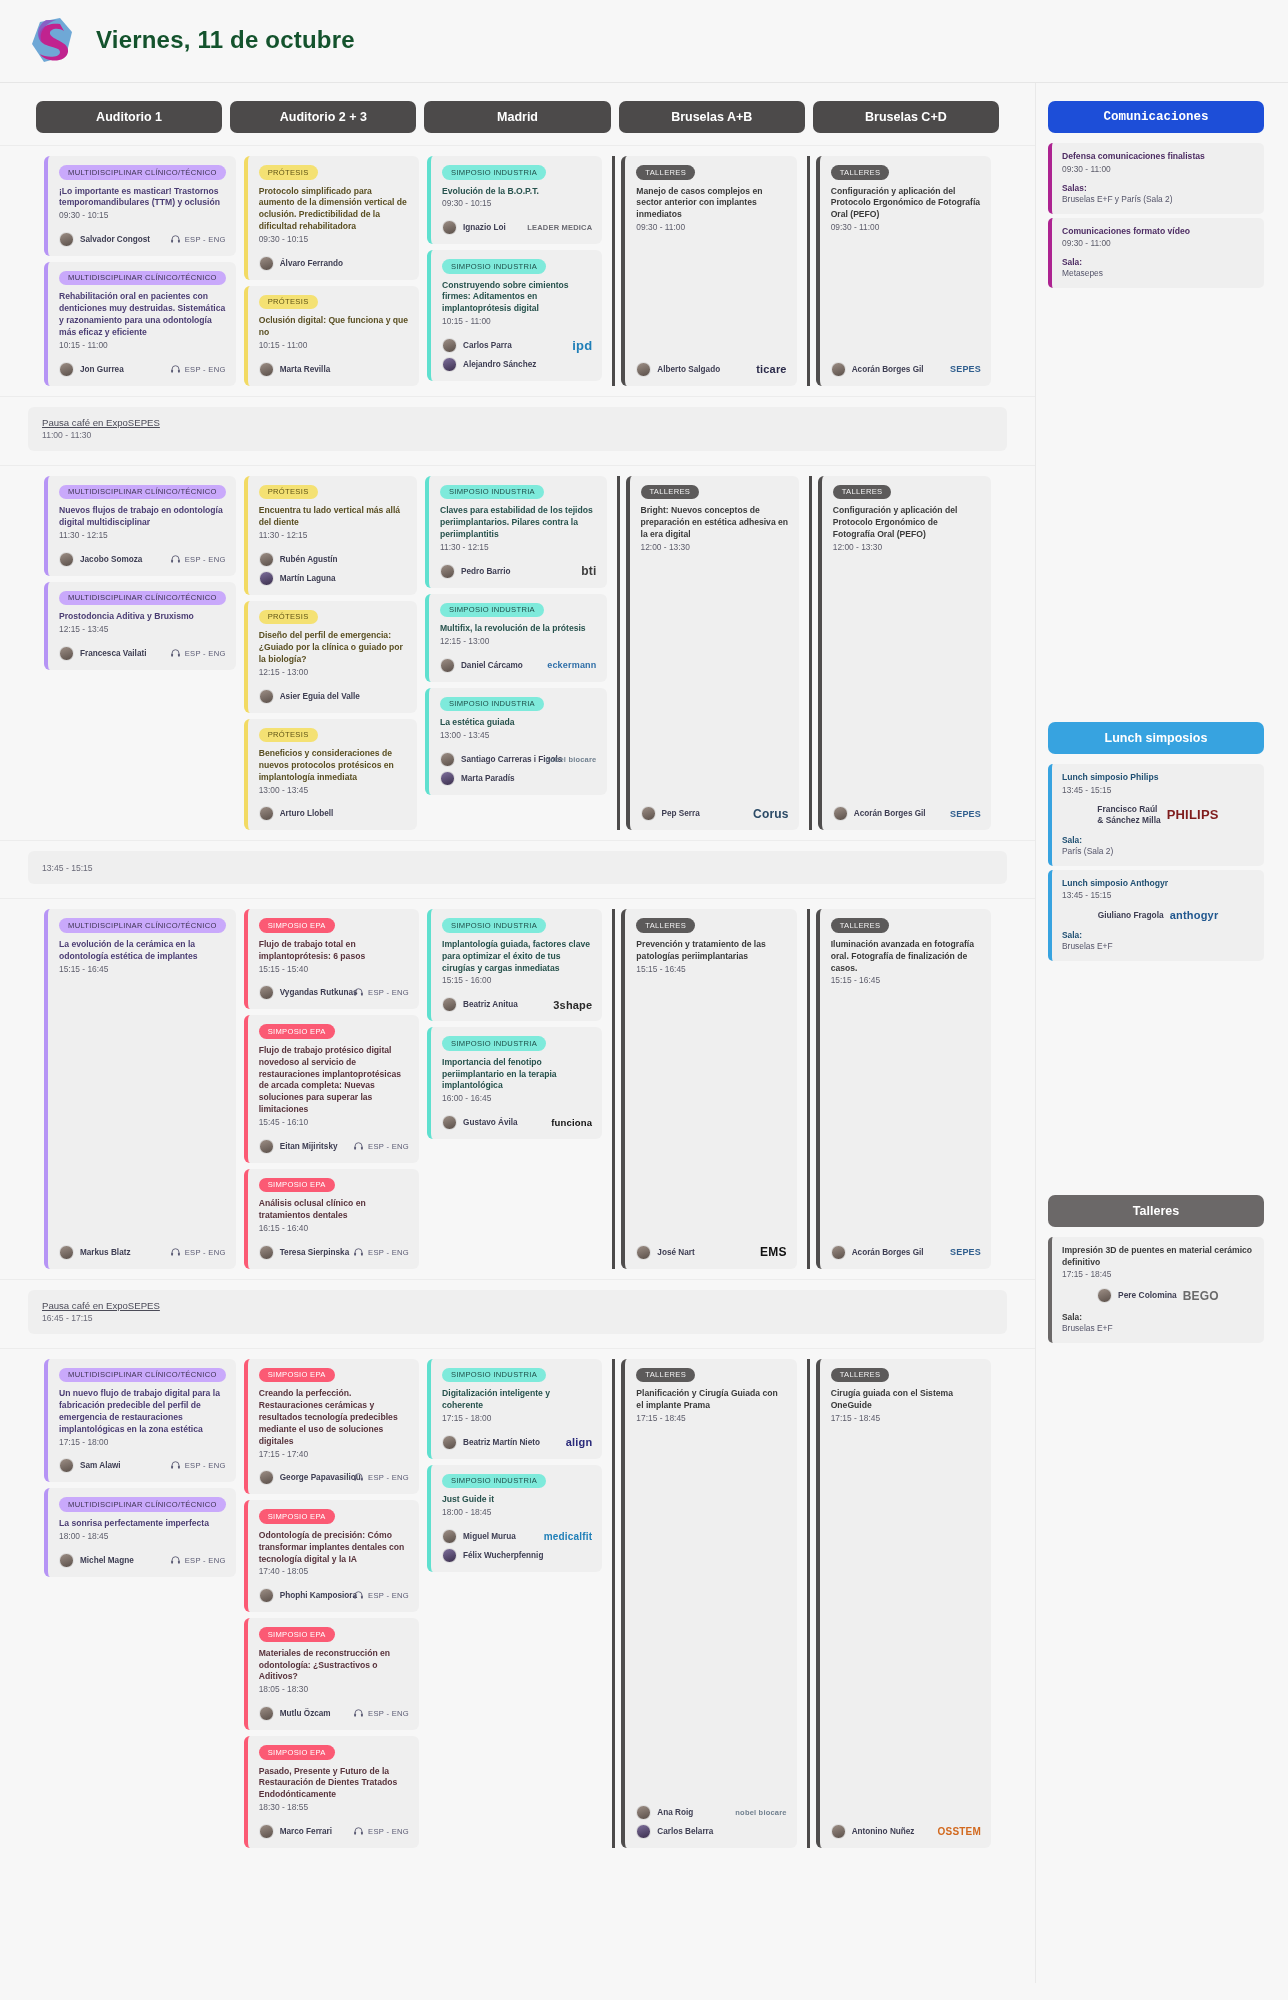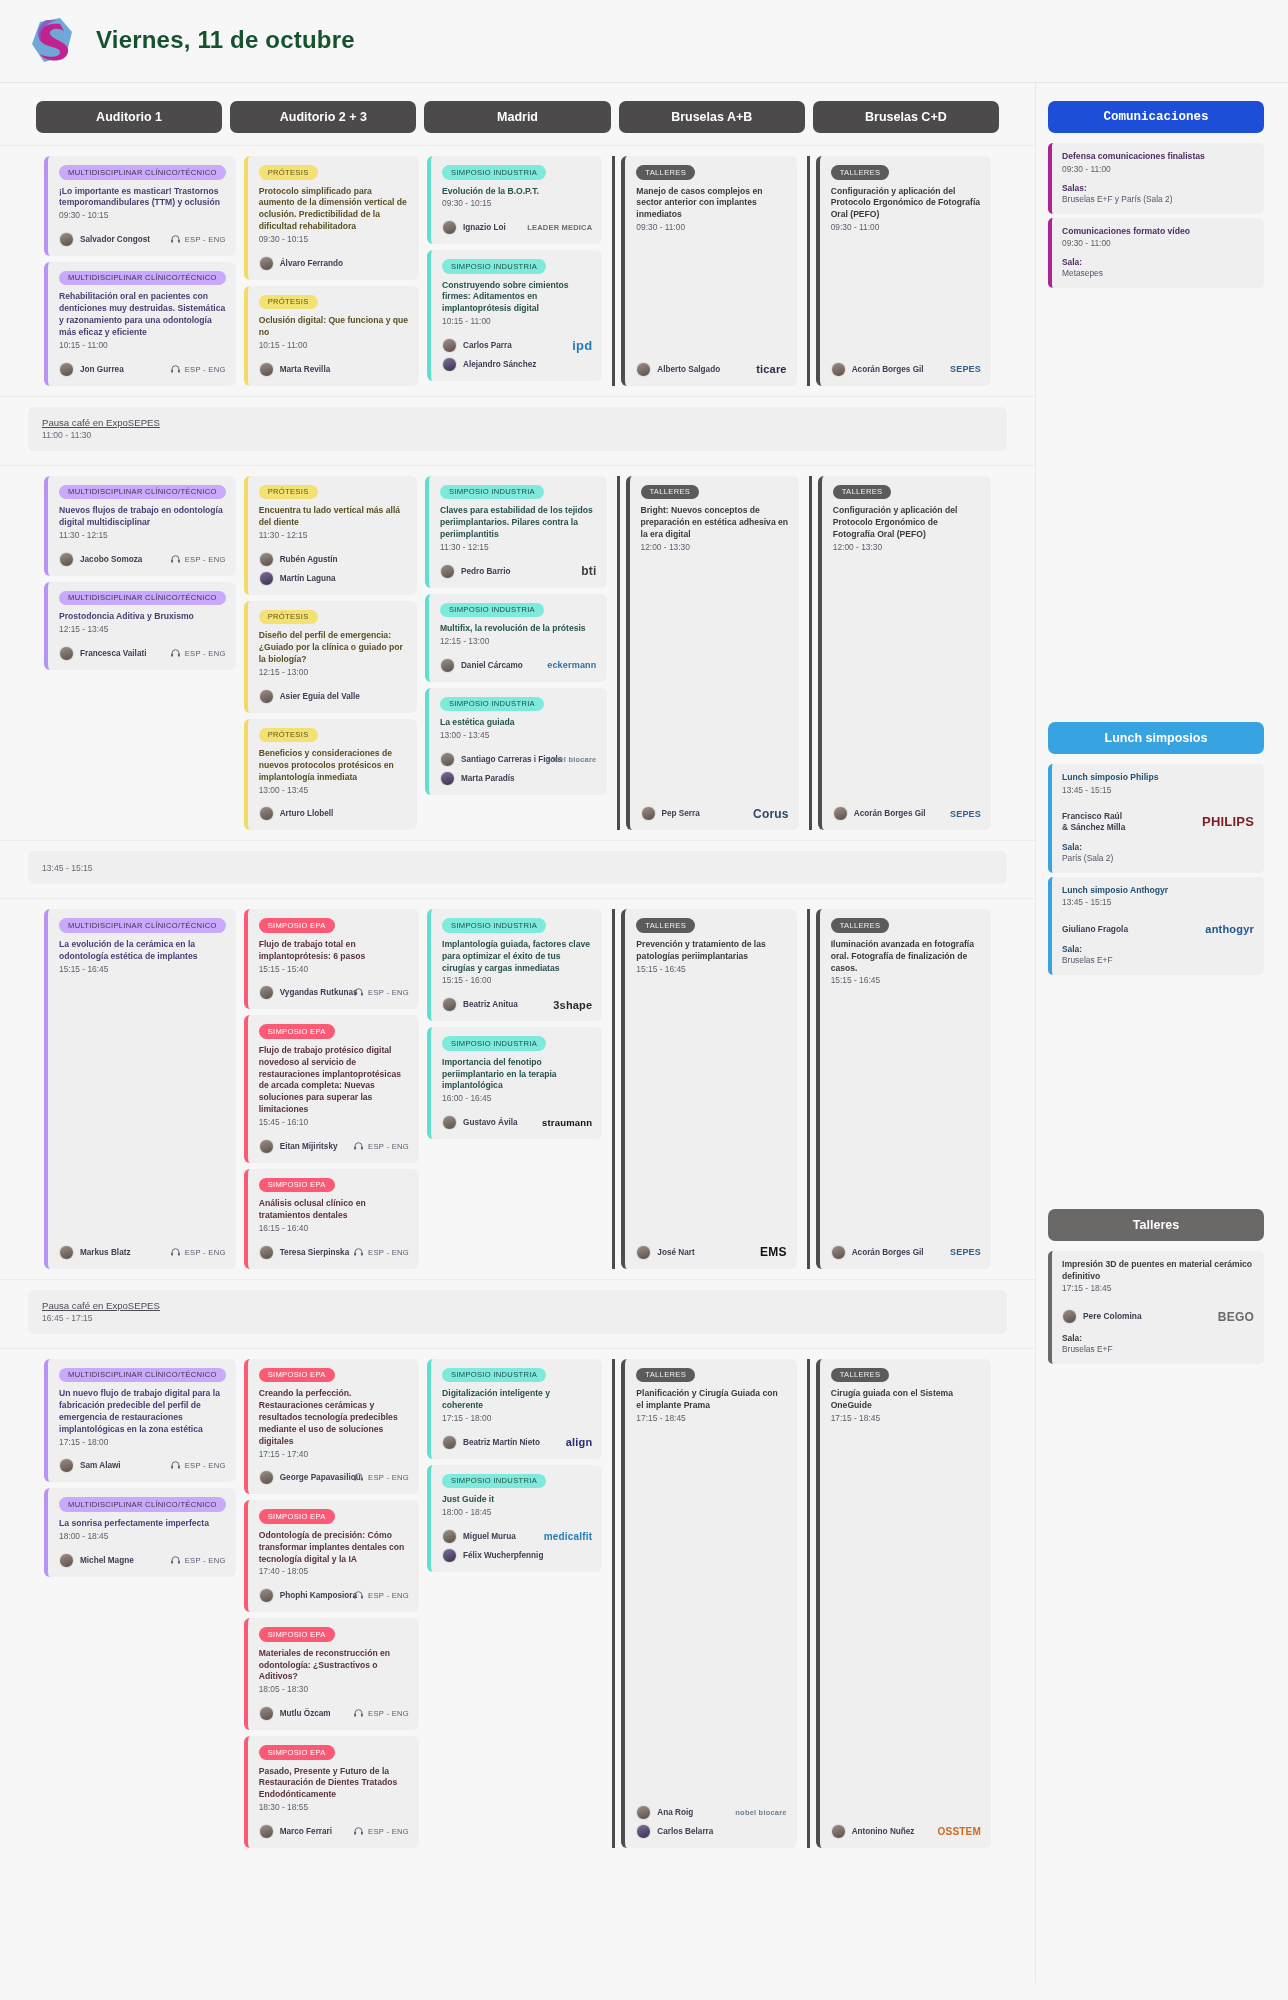--- a/index.html
+++ b/index.html
@@ -174,21 +174,21 @@
   .side-card.talleres { border-left-color: #6b6868; }
   .sc-title { font-size: 8.6px; font-weight: bold; color: #4d2c63; line-height: 1.35; }
   .side-card.lunch .sc-title { color: #1f4f72; }
   .side-card.talleres .sc-title { color: #3b3b3b; }
   .sc-time { font-size: 8.4px; color: #5d5d6b; margin-top: 1px; }
   .sc-block { margin-top: 9px; }
   .sc-label { font-size: 8.4px; font-weight: bold; color: #4d2c63; }
   .side-card.lunch .sc-label { color: #1f4f72; }
   .side-card.talleres .sc-label { color: #3b3b3b; }
   .sc-val { font-size: 8.4px; color: #55556a; margin-top: 1px; }
-  .sc-sprow { display: flex; align-items: center; justify-content: space-between; gap: 6px; margin-top: 16px; }
+  .sc-sprow { display: flex; align-items: center; justify-content: center; gap: 6px; margin-top: 9px; }
   .sc-spname { font-size: 8.4px; font-weight: bold; color: #3d3d52; line-height: 1.3; }
   .spacer-lunch { height: 430px; }
   .spacer-talleres { height: 230px; }
 </style>
 </head>
 <body>
 
 <div class="topbar">
   <svg class="logo" viewBox="0 0 52 52" aria-hidden="true">
     <path d="M6 30 L14 8 L34 4 L46 18 L40 42 L18 48 Z" fill="#6fa8d6"></path>
@@ -716,21 +716,21 @@
             <div class="ctitle">Importancia del fenotipo periimplantario en la terapia implantológica</div>
             <div class="ctime">16:00 - 16:45</div>
             <div class="card-foot">
               <div class="speakers">
                 <div class="sp-line">
                   <div class="sp-left">
                     <span class="avatar a1"></span>
                     <span class="sp-name">Gustavo Ávila</span>
                   </div>
                   <span class="sponsor">
-                    <span class="sponsor-txt" style="color:#111;font-size:9.5px">straumann</span>
+                    <span class="sponsor-txt" style="color:#111;font-size:9.5px">funciona</span>
                   </span>
                 </div>
               </div>
             </div>
           </div>
         </div>
         <div class="col sep">
           <div class="card talleres grow">
             <span class="tag talleres">TALLERES</span>
             <div class="ctitle">Prevención y tratamiento de las patologías periimplantarias</div>

